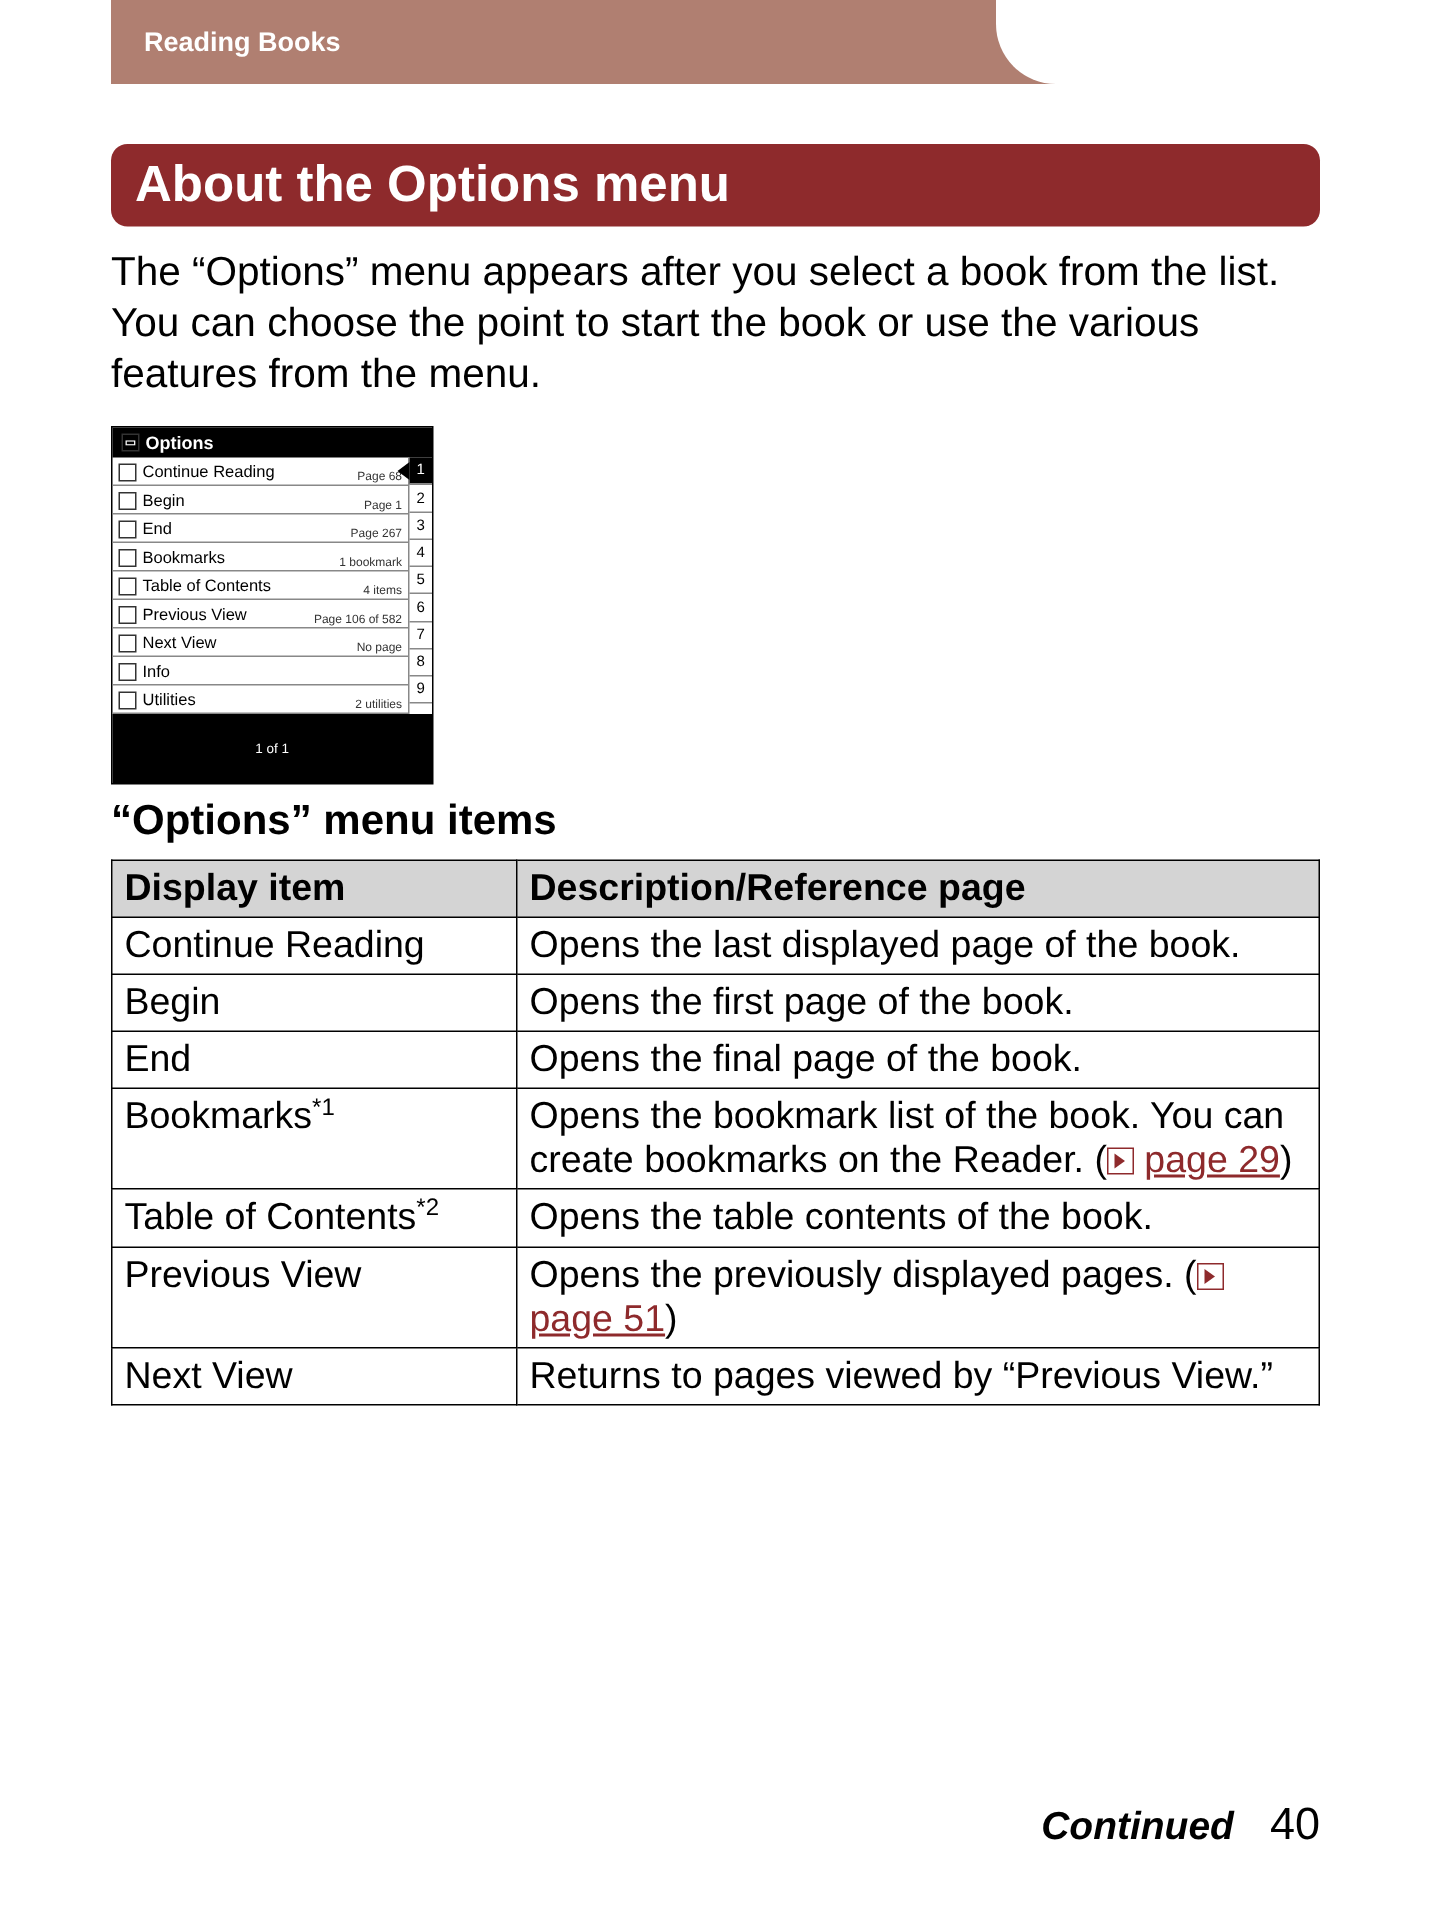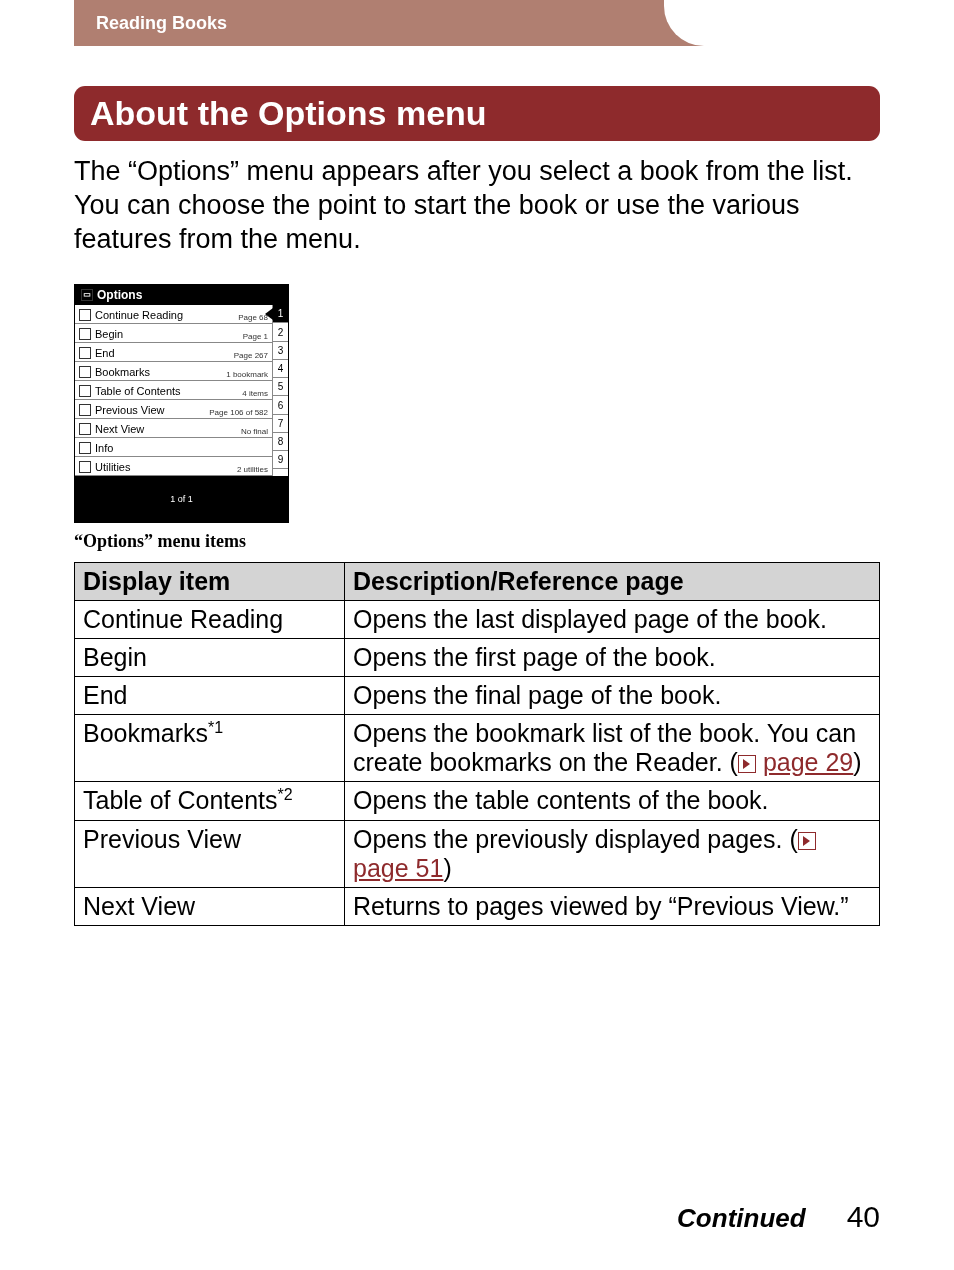--- a/index.html
+++ b/index.html
@@ -7,21 +7,21 @@
     width: 954px;
     height: 1270px;
     background: #fff;
     font-family: Arial, Helvetica, sans-serif;
     color: #000;
     position: relative;
   }
   
   .top-tab {
     position: relative;
-    height: 46px;
+    height: 56px;
     margin-left: 74px;
     margin-right: 0;
     background: #b07f71;
     color: #fff;
     font-weight: bold;
     font-size: 18px;
     display: flex;
     align-items: center;
     padding-left: 22px;
     border-top-right-radius: 40px;
@@ -50,21 +50,21 @@
     color: #fff;
     font-size: 34px;
     font-weight: bold;
     padding: 8px 16px;
     margin-bottom: 14px;
     border-radius: 11px;
   }
   .intro {
     font-size: 27px;
     line-height: 1.25;
-    margin-bottom: 28px;
+    margin-bottom: 18px;
   }
   
   .screenshot {
     width: 215px;
     background: #fff;
     border: 1px solid #000;
     margin-bottom: 8px;
     font-size: 10px;
   }
   .ss-title {
@@ -138,24 +138,23 @@
     font-size: 9px;
     text-align: center;
     padding: 18px;
   }
   .ss-caption {
     font-size: 24px;
     margin-left: 18px;
     margin-bottom: 28px;
   }
   .subheading {
-    font-size: 18px;
+    font-size: 28px;
     font-weight: 900;
     margin-bottom: 10px;
-    font-family: Liberation Serif, serif;
   }
   table.opt {
     width: 100%;
     border-collapse: collapse;
     font-size: 25px;
   }
   table.opt th, table.opt td {
     border: 1.5px solid #000;
     padding: 4px 8px;
     text-align: left;
@@ -184,21 +183,21 @@
     border-bottom: 5px solid transparent;
     border-left: 7px solid #8e2a2c;
   }
   .footer {
     position: absolute;
     bottom: 36px;
     right: 74px;
     font-size: 30px;
     display: flex;
     align-items: baseline;
-    gap: 41px;
+    gap: 24px;
   }
   .footer .cont { font-style: italic; font-weight: bold; font-size: 26px; }
 </style>
 </head>
 <body>
 
 <div class="top-tab">
   <span>Reading Books</span>
   <div class="top-tab-mask"></div>
 </div>
@@ -240,21 +239,21 @@
             <span class="sub">4 items</span>
           </div>
           <div class="ss-row">
             <span class="ss-icon"></span>
             <span class="lbl">Previous View</span>
             <span class="sub">Page 106 of 582</span>
           </div>
           <div class="ss-row">
             <span class="ss-icon"></span>
             <span class="lbl">Next View</span>
-            <span class="sub">No final</span>
+            <span class="sub">No page</span>
           </div>
           <div class="ss-row">
             <span class="ss-icon"></span>
             <span class="lbl">Info</span>
             <span class="sub"></span>
           </div>
           <div class="ss-row">
             <span class="ss-icon"></span>
             <span class="lbl">Utilities</span>
             <span class="sub">2 utilities</span>

